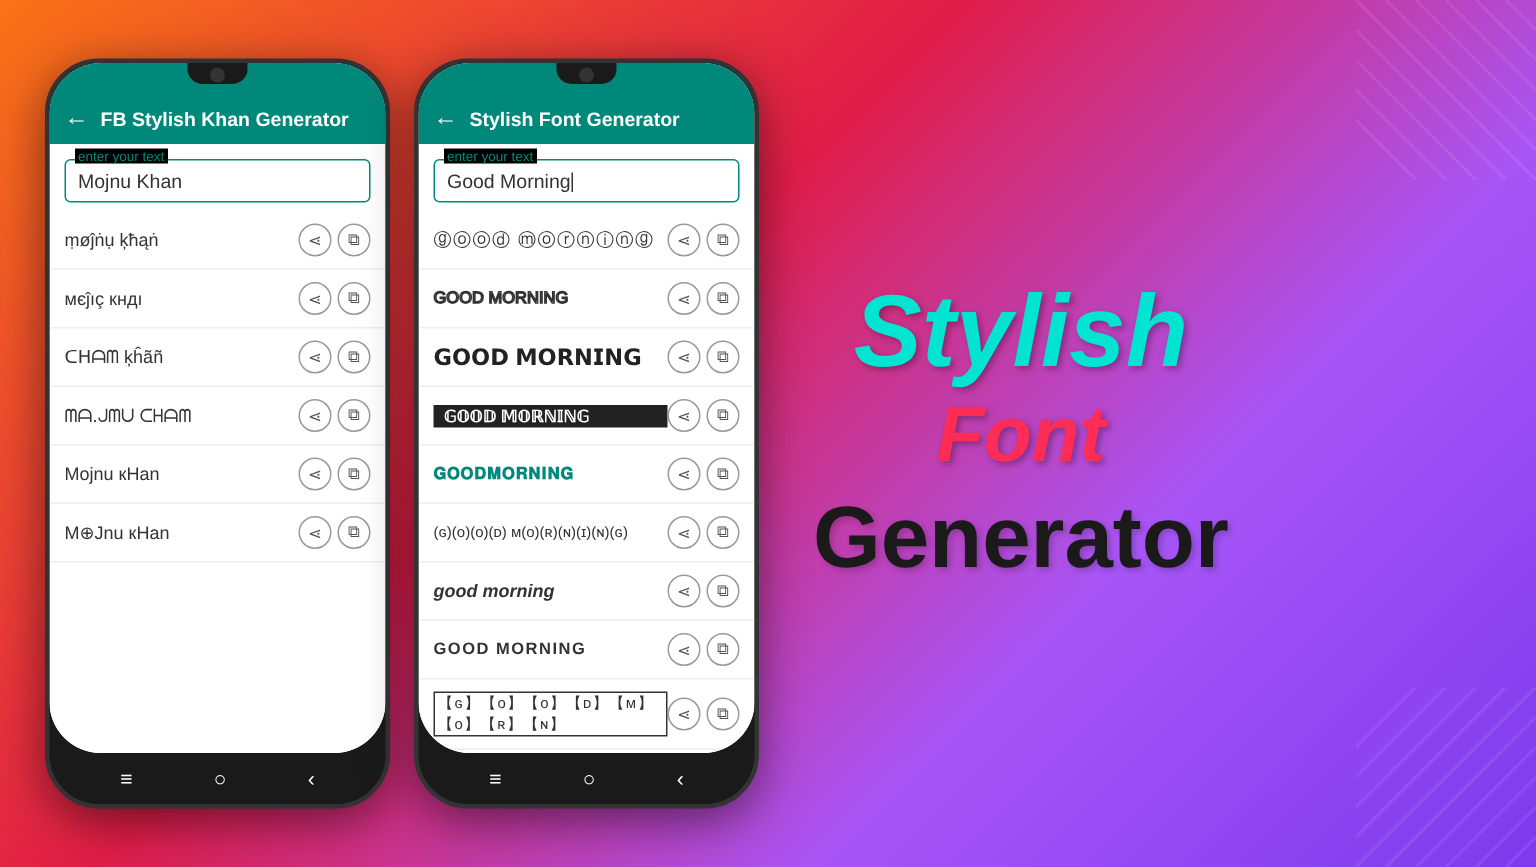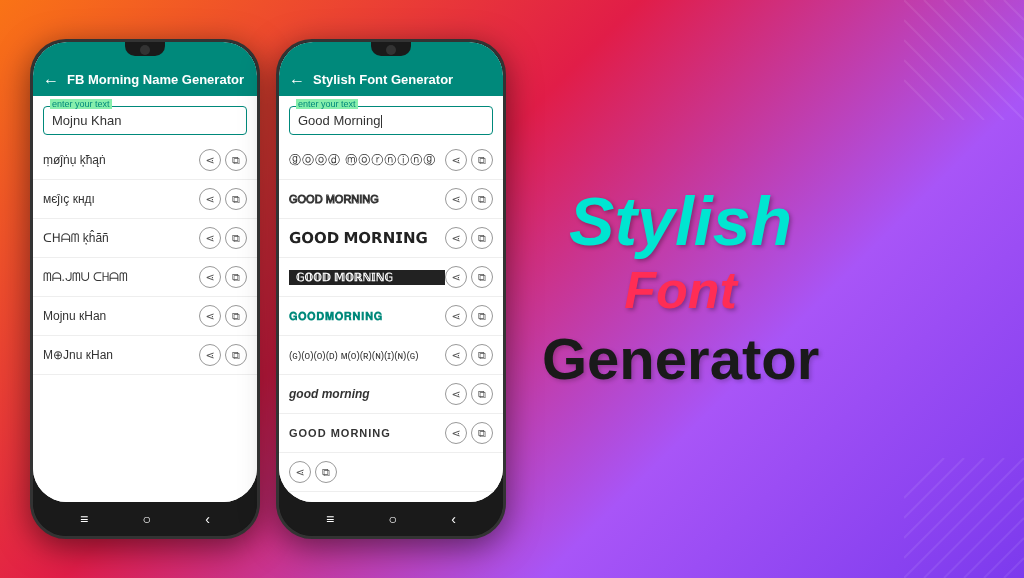--- a/index.html
+++ b/index.html
@@ -119,21 +119,21 @@
       border: 1.5px solid #00897B;
       border-radius: 4px;
       padding: 4px 8px;
       position: relative;
     }
 
     .text-input-label {
       position: absolute;
       top: -8px;
       left: 6px;
-      background: #86efac;
+      background: #000000;
       font-size: 9px;
       color: #00897B;
       padding: 0 2px;
     }
 
     .text-input-value {
       font-size: 13px;
       color: #333;
       padding: 2px 0;
     }
@@ -342,21 +342,21 @@
 </div>
 
 <div class="phones-wrapper">
 
   <div class="phone">
     <div class="phone-notch"></div>
     <div class="phone-camera"></div>
     <div class="phone-screen">
       <div class="app-header">
         <span class="back-arrow">←</span>
-        <span class="app-header-title">FB Morning Name Generator</span>
+        <span class="app-header-title">FB Stylish Khan Generator</span>
       </div>
       <div class="input-area">
         <div class="text-input-wrapper">
           <span class="text-input-label">enter your text</span>
           <div class="text-input-value">Mojnu Khan</div>
         </div>
       </div>
       <div class="font-list">
         <div class="font-item">
           <span class="font-text">ṃøĵṅụ ķħąṅ</span>
@@ -476,20 +476,21 @@
           </div>
         </div>
         <div class="font-item">
           <span class="font-text font-caps">GOOD MORNING</span>
           <div class="font-actions">
             <div class="action-btn">⋖</div>
             <div class="action-btn">⧉</div>
           </div>
         </div>
         <div class="font-item">
+          <span class="font-text font-boxed">【ɢ】【ᴏ】【ᴏ】【ᴅ】【ᴍ】【ᴏ】【ʀ】【ɴ】</span>
           <div class="font-actions">
             <div class="action-btn">⋖</div>
             <div class="action-btn">⧉</div>
           </div>
         </div>
         <div class="font-item">
           
           
         </div>
 

